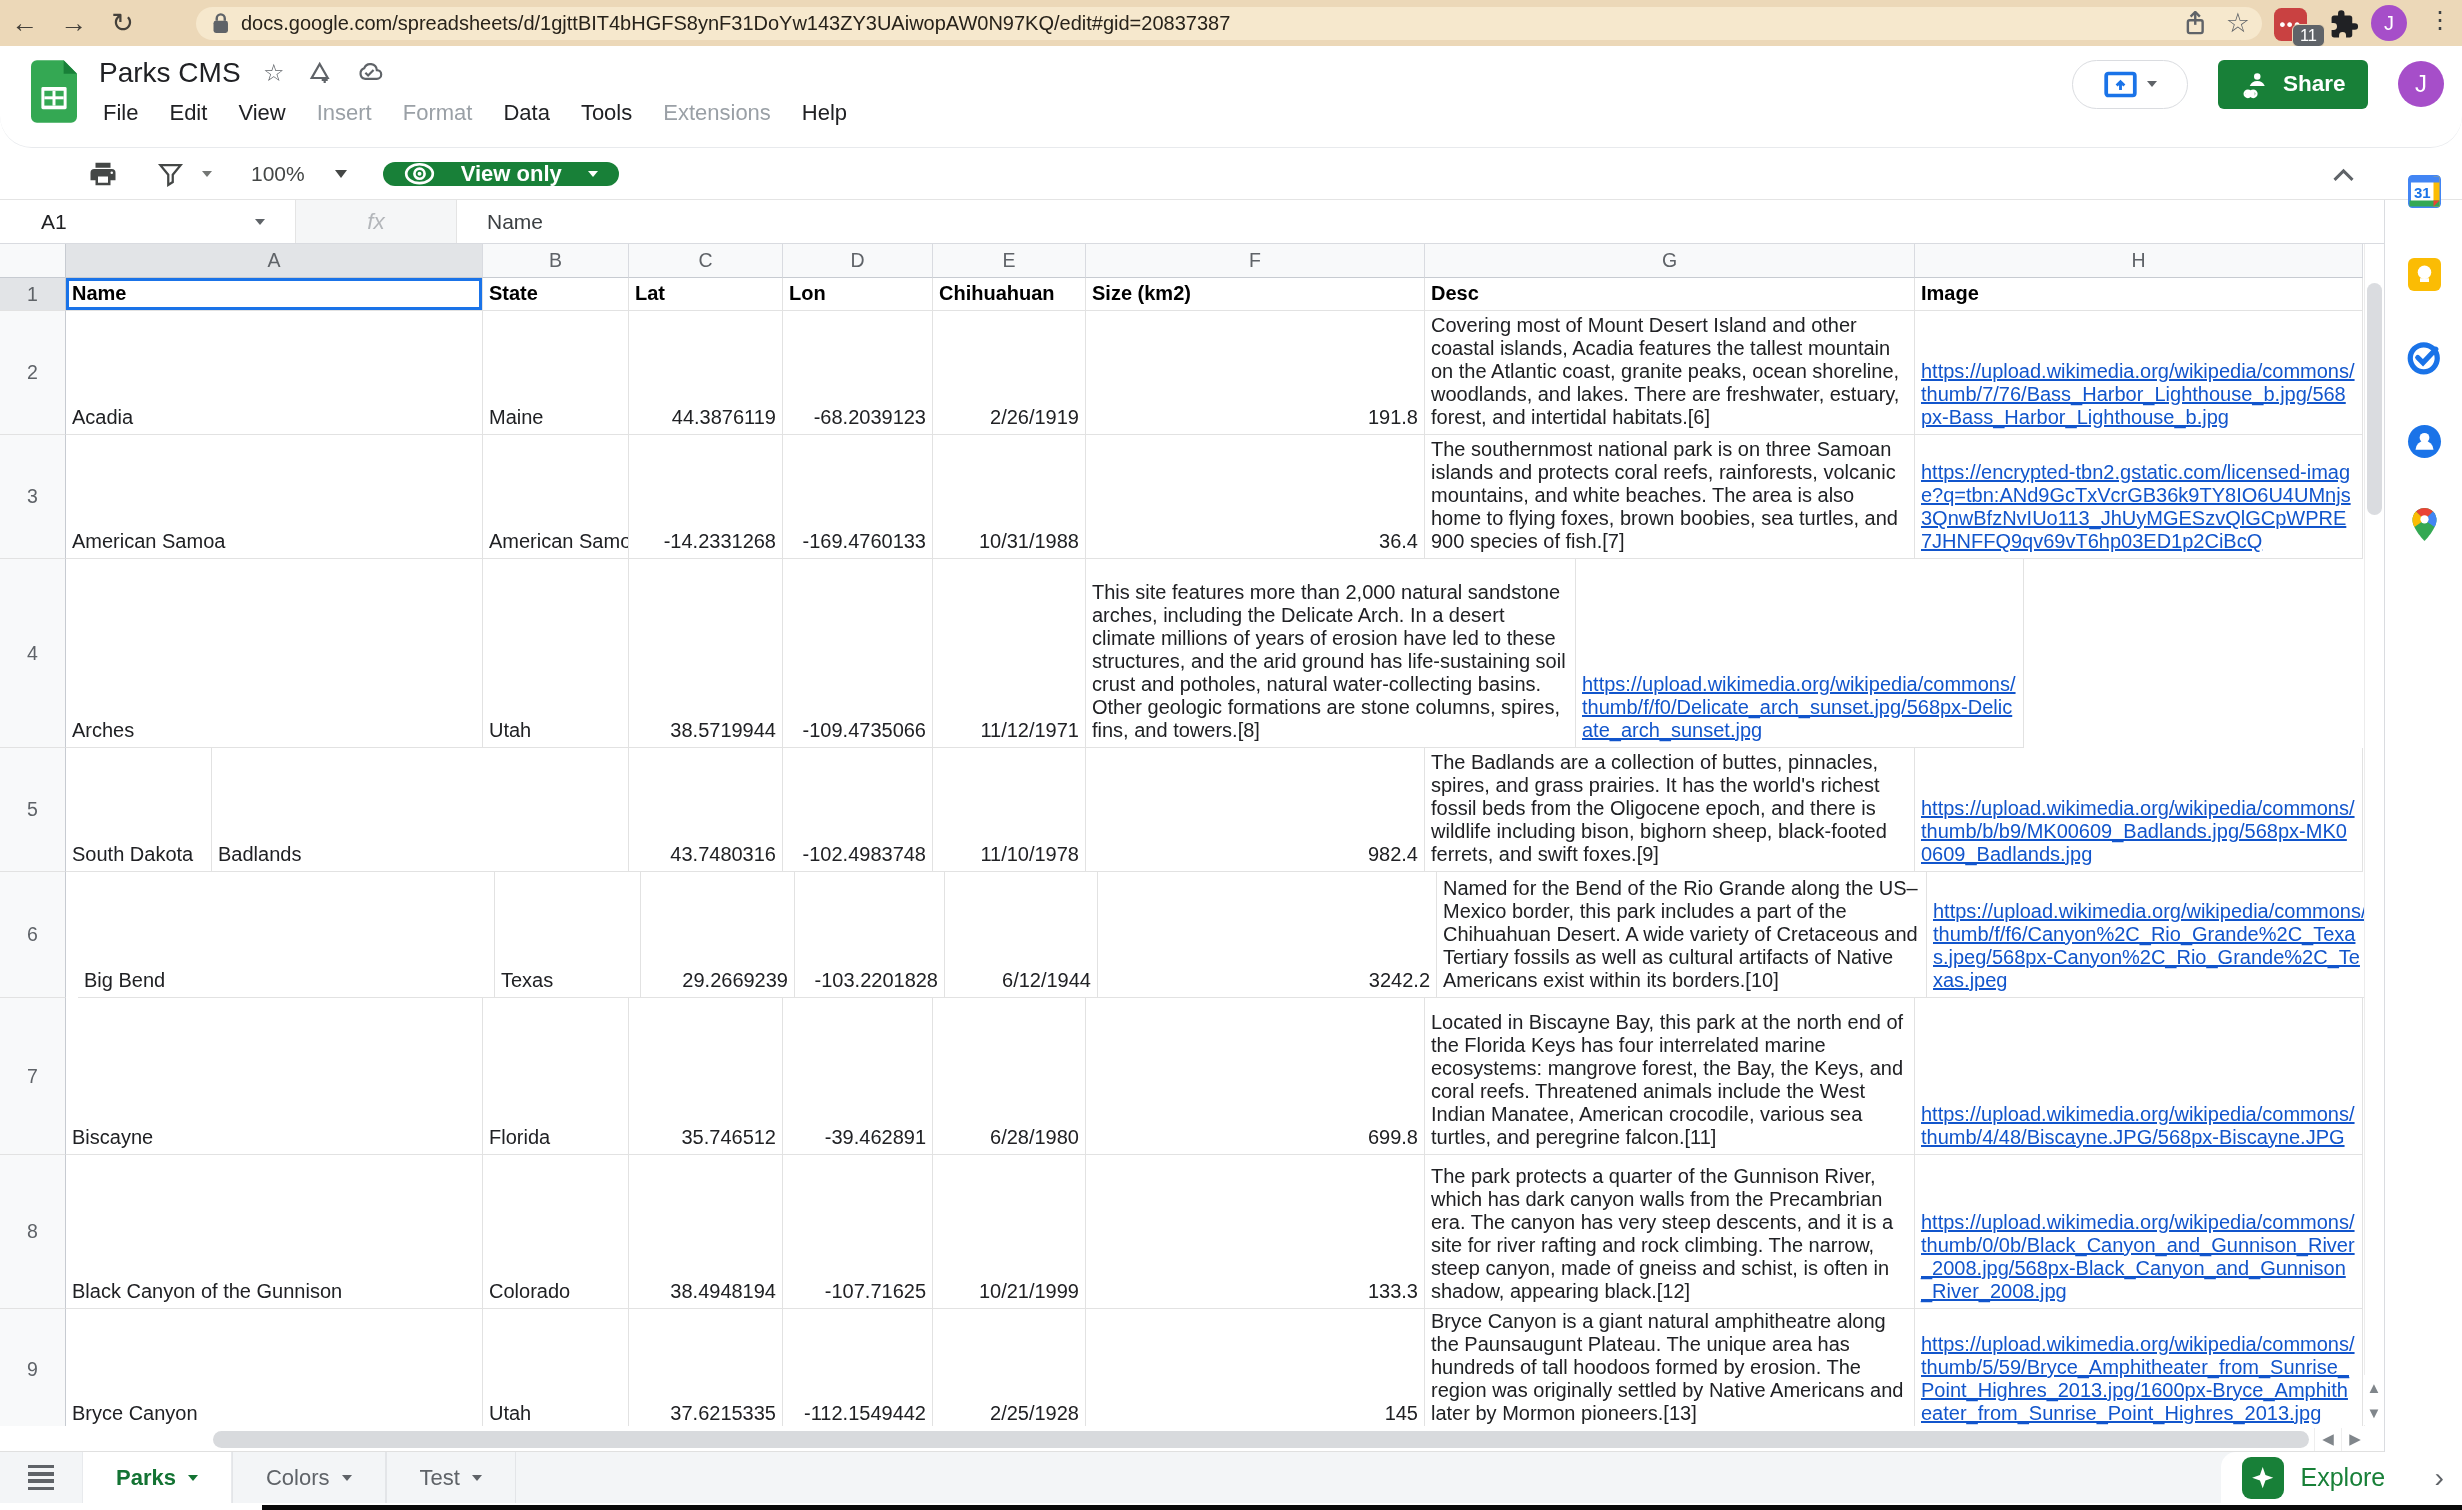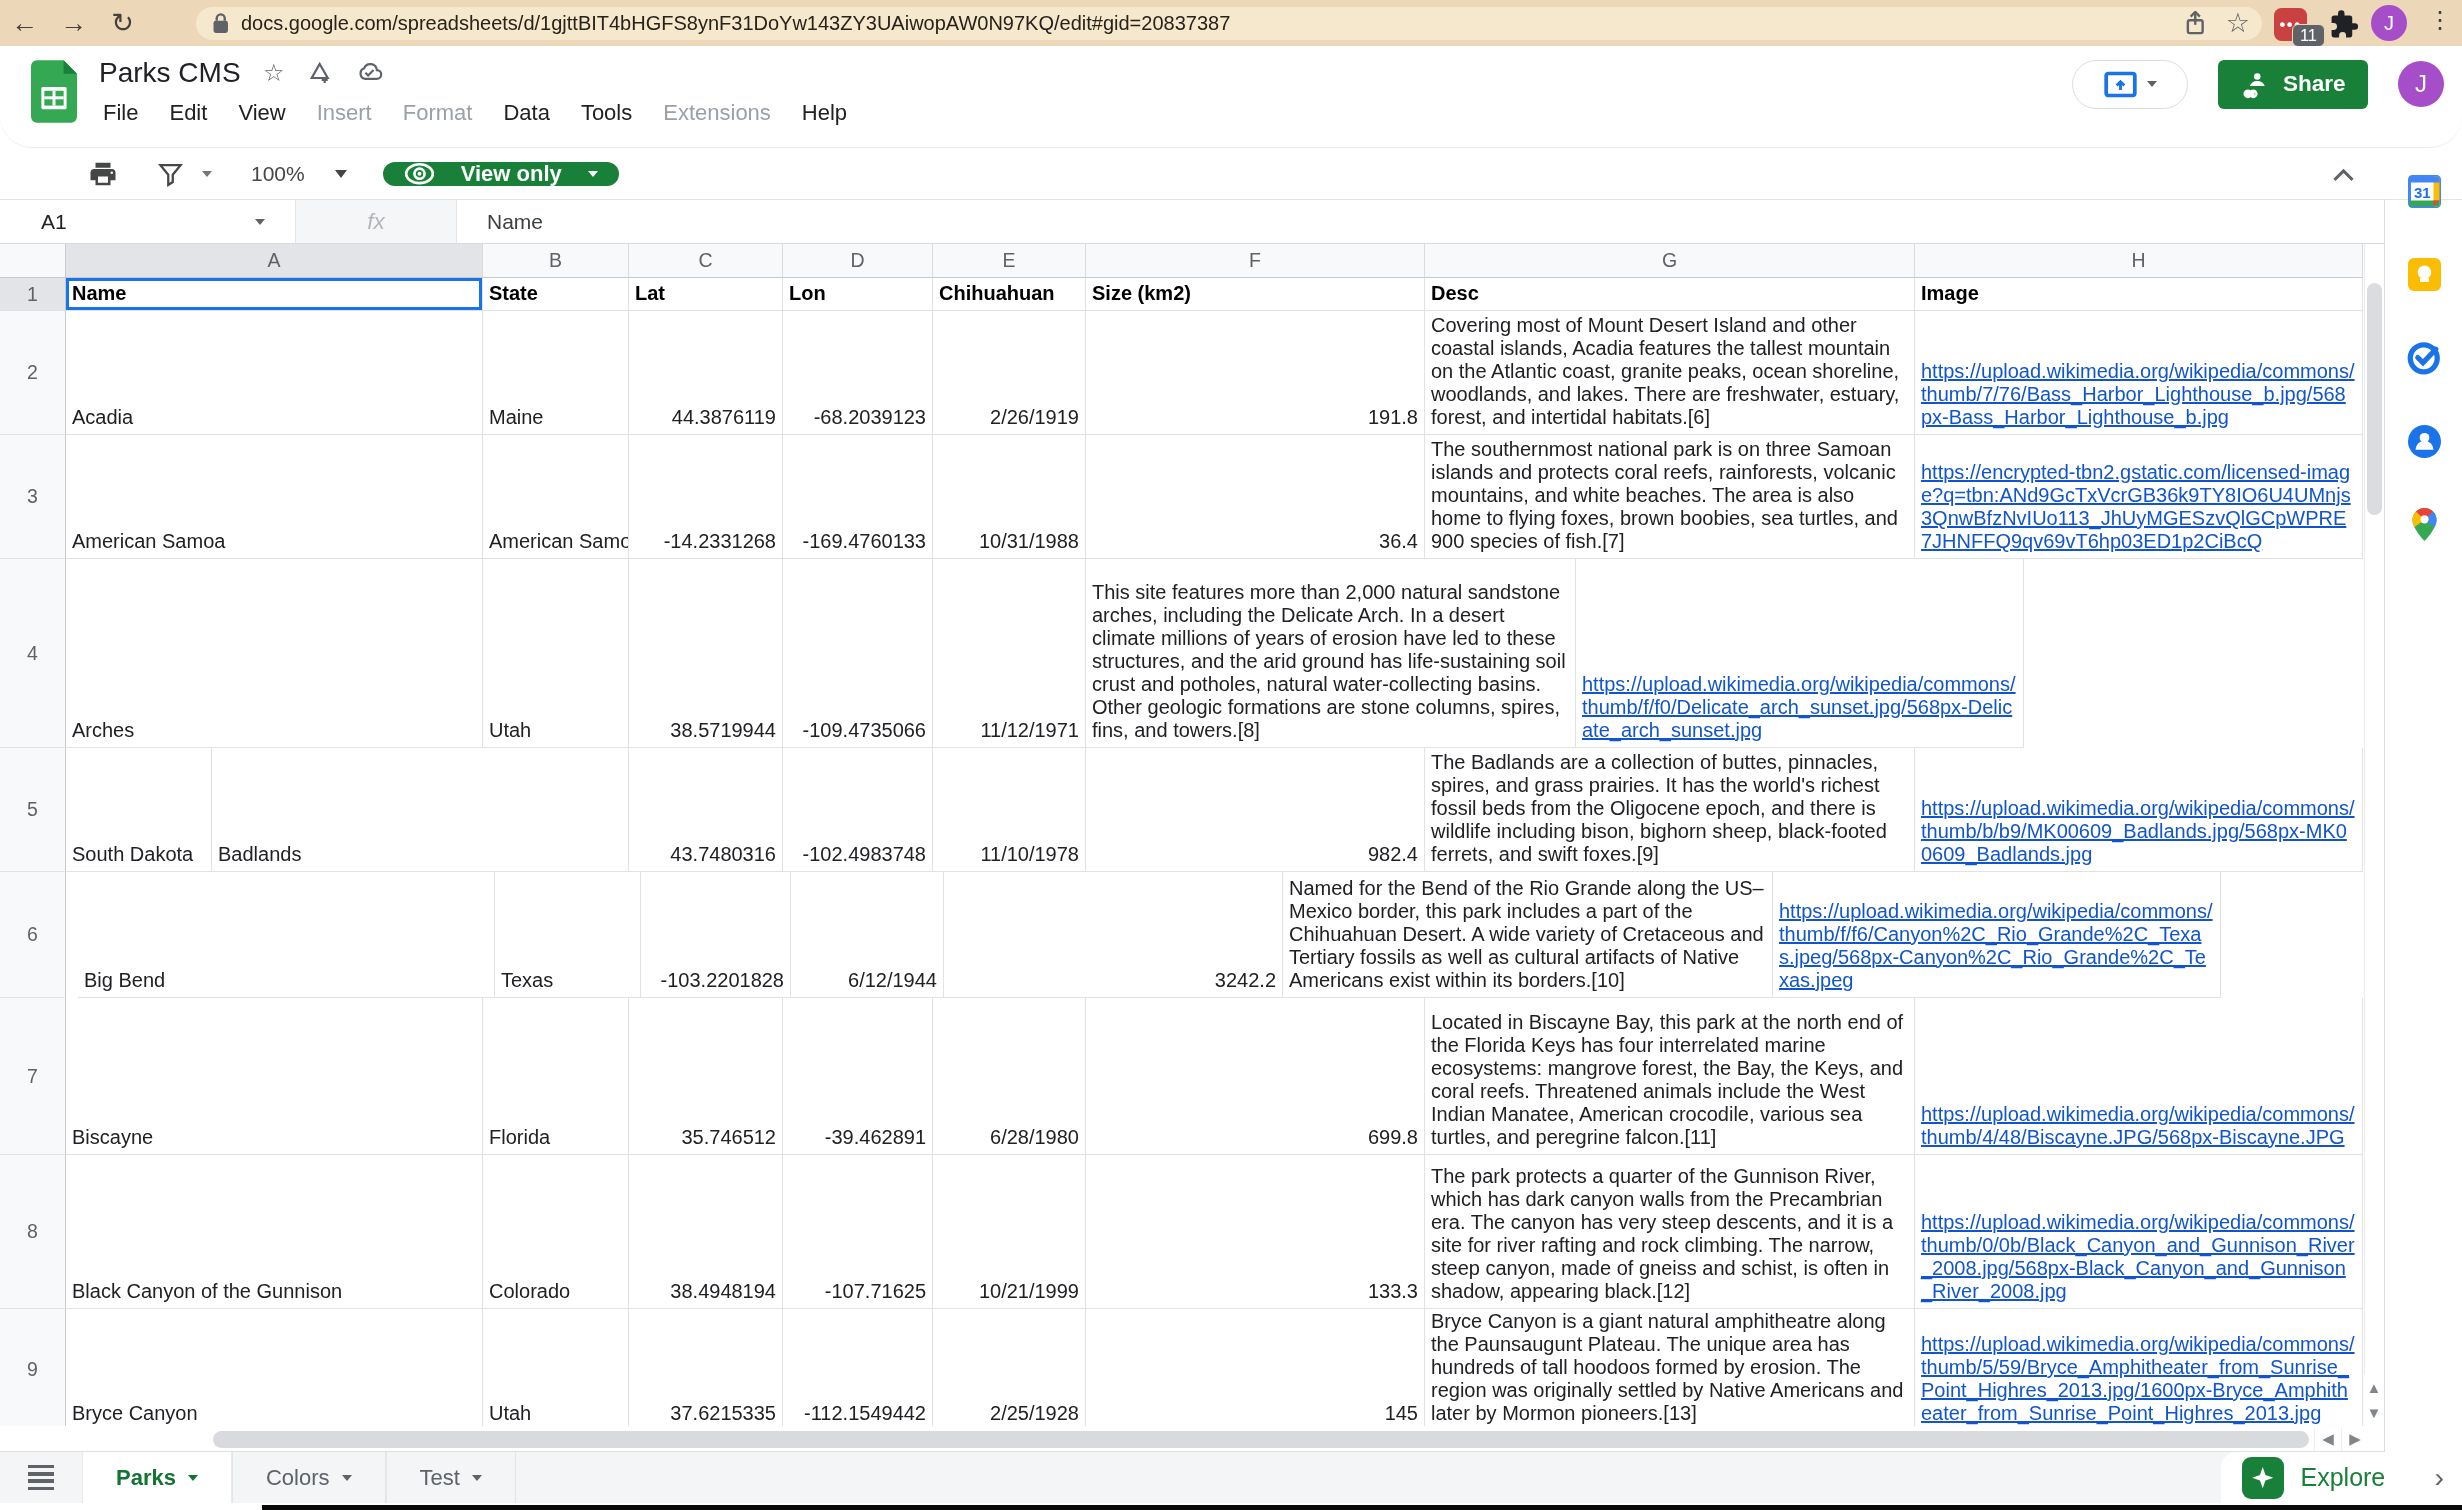--- a/index.html
+++ b/index.html
@@ -294,20 +294,21 @@
           <div class="cell right" style="width: 339px;">982.4</div>
           <div class="cell desc" style="width: 490px;">The Badlands are a collection of buttes, pinnacles, spires, and grass prairies. It has the world's richest fossil beds from the Oligocene epoch, and there is wildlife including bison, bighorn sheep, black-footed ferrets, and swift foxes.[9]</div>
           <div class="cell image" style="width: 448px;">
             <a href="#">https://upload.wikimedia.org/wikipedia/commons/thumb/b/b9/MK00609_Badlands.jpg/568px-MK00609_Badlands.jpg</a>
           </div>
         </div>
         <div class="g-row" style="height: 126px;">
           <div class="rownum">6</div>
           <div class="cell left" style="width: 417px; margin-left: 12px;">Big Bend</div>
           <div class="cell left" style="width: 146px;">Texas</div>
+          <div class="cell right" style="width: 154px;">29.2669239</div>
           <div class="cell right" style="width: 150px;">-103.2201828</div>
           <div class="cell right" style="width: 153px;">6/12/1944</div>
           <div class="cell right" style="width: 339px;">3242.2</div>
           <div class="cell desc" style="width: 490px;">Named for the Bend of the Rio Grande along the US–Mexico border, this park includes a part of the Chihuahuan Desert. A wide variety of Cretaceous and Tertiary fossils as well as cultural artifacts of Native Americans exist within its borders.[10]</div>
           <div class="cell image" style="width: 448px;">
             <a href="#">https://upload.wikimedia.org/wikipedia/commons/thumb/f/f6/Canyon%2C_Rio_Grande%2C_Texas.jpeg/568px-Canyon%2C_Rio_Grande%2C_Texas.jpeg</a>
           </div>
         </div>
         <div class="g-row" style="height: 157px;">
           <div class="rownum">7</div>

